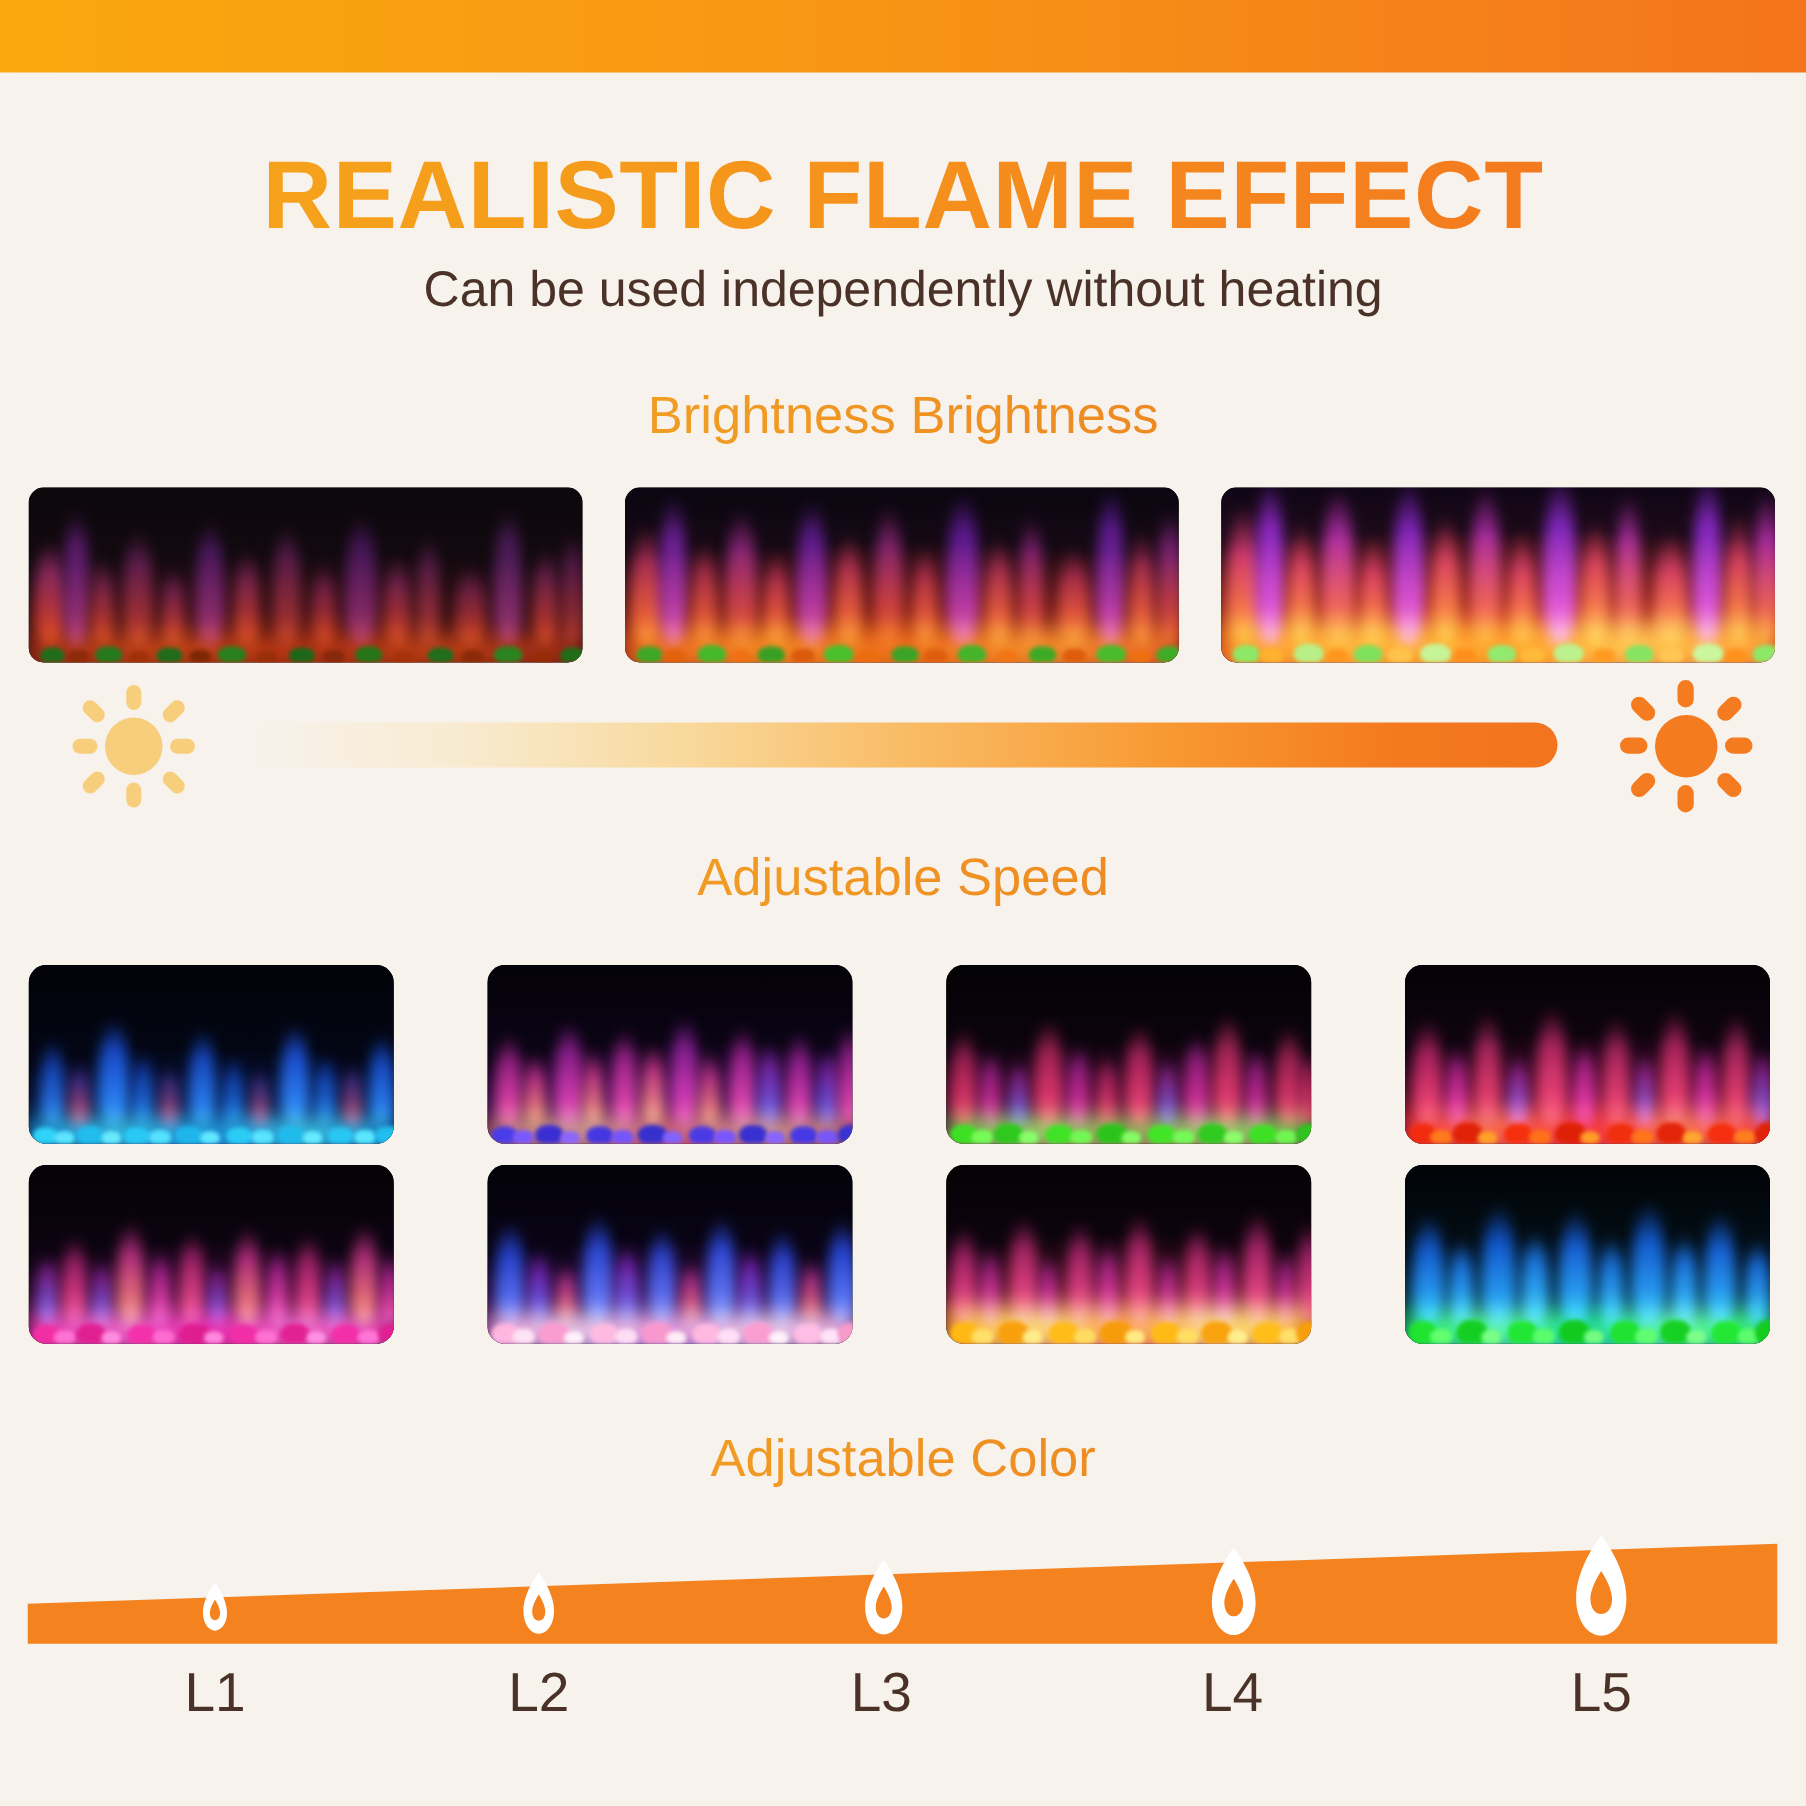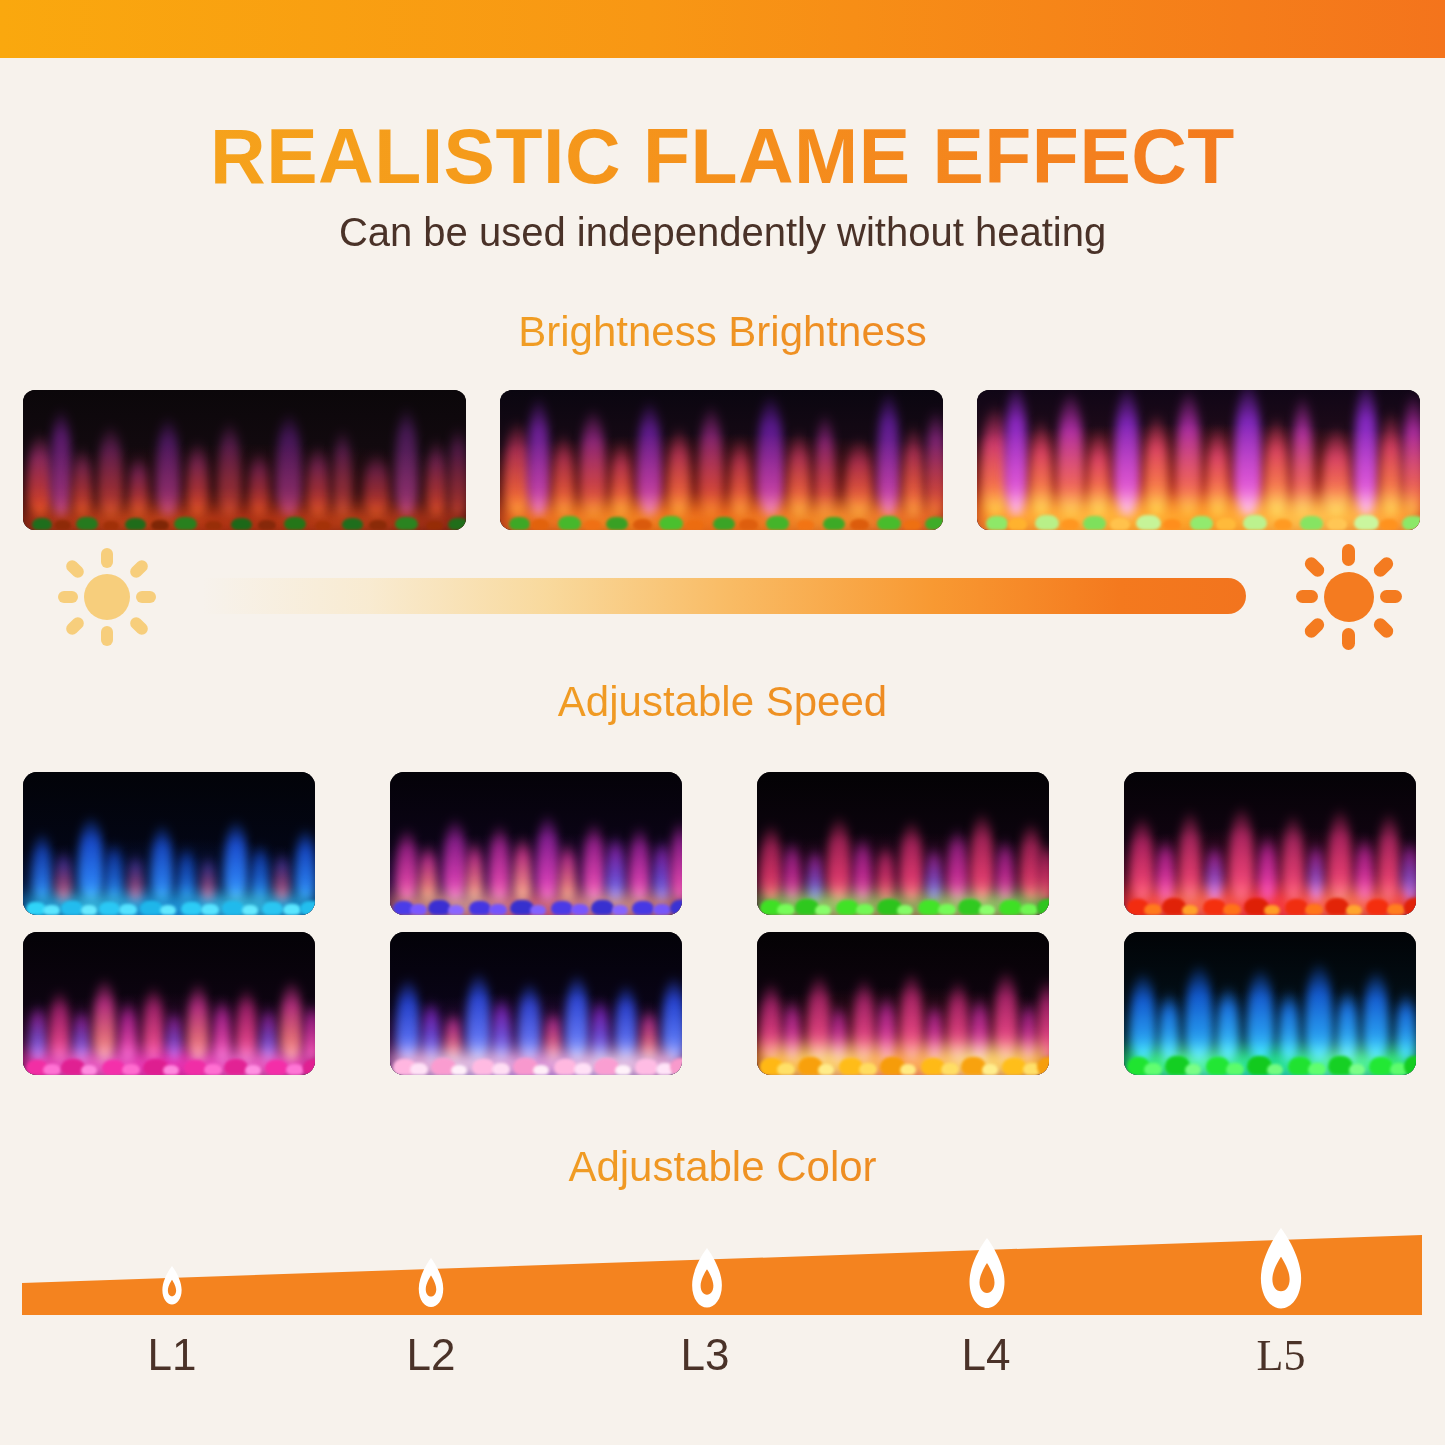--- a/index.html
+++ b/index.html
@@ -699,13 +699,13 @@
 <div class="speed-flame" style="left:1245px; top:1228px; width:72px; height:92px;">
   <svg viewBox="0 0 24 32" aria-hidden="true">
       <path fill="#FFFFFF" d="M12 0C12 0 5 9 5 17.5 5 24 8.4 28 12 28c3.6 0 7-4 7-10.5C19 9 12 0 12 0zm0 22c-1.7 0-3-1.7-3-4.2 0-3.4 3-7.8 3-7.8s3 4.4 3 7.8c0 2.5-1.3 4.2-3 4.2z"></path>
     </svg>
 </div>
 
 <div class="speed-label" style="left:112px;">L1</div>
 <div class="speed-label" style="left:371px;">L2</div>
 <div class="speed-label" style="left:645px;">L3</div>
 <div class="speed-label" style="left:926px;">L4</div>
-<div class="speed-label" style="left:1221px;font-family:Liberation Serif, serif;">L5</div>
+<div class="speed-label" style="left:1221px;">L5</div>
 
 </body></html>

